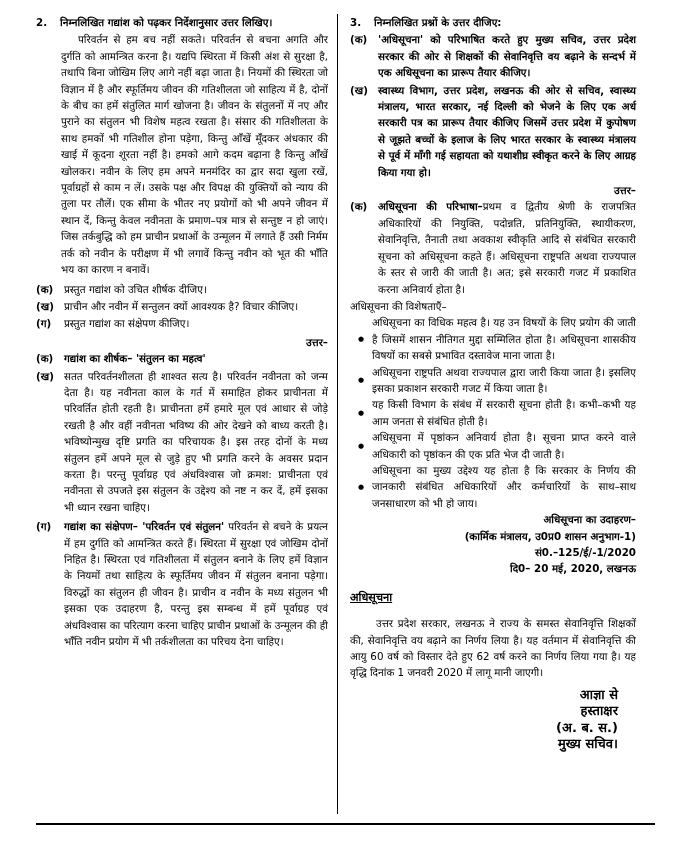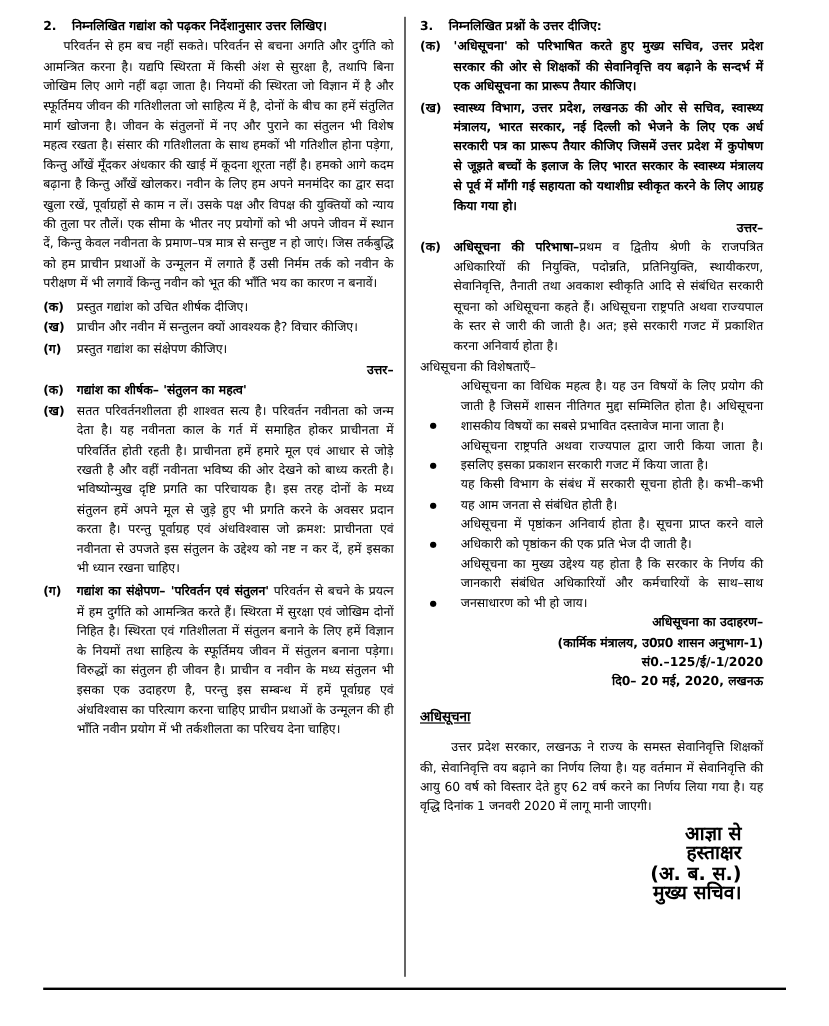--- a/index.html
+++ b/index.html
@@ -38,20 +38,21 @@
     height: 800px;
     background: #000;
   }
   
   .hi {
     font-family: "DejaVu Sans", sans-serif;
     font-size: 10.3px;
     line-height: 16.4px;
     text-align: justify;
     text-justify: inter-word;
+    margin-left: 25px;
   }
   .bold { font-weight: bold; }
   .qrow {
     display: flex;
     align-items: flex-start;
     margin-bottom: 1px;
   }
   .qnum {
     flex: 0 0 auto;
     font-family: "DejaVu Sans", sans-serif;
@@ -82,23 +83,22 @@
   .sec-head {
     font-family: "DejaVu Sans", sans-serif;
     font-weight: normal;
     font-size: 10.3px;
     line-height: 16.4px;
     margin-top: 1px;
   }
   .bullets { margin: 0; padding: 0; list-style: none; }
   .bullets li {
     display: flex;
-    align-items: flex-end;
+    align-items: center;
     margin-bottom: 0px;
-    gap: 12px;
   }
   .bullet-dot {
     flex: 0 0 auto;
     width: 22px;
     font-size: 10px;
     line-height: 16.4px;
     text-align: center;
     font-family: "DejaVu Sans", sans-serif;
   }
   .bullet-dot::before { content: "\25CF"; font-size: 7px; }
@@ -128,21 +128,21 @@
   }
   .notif-body {
     font-family: "DejaVu Sans", sans-serif;
     font-size: 10.3px;
     line-height: 16.4px;
     text-align: justify;
     text-indent: 26px;
   }
   .sign-block {
     font-family: "DejaVu Sans", sans-serif;
-    font-size: 16px;
+    font-size: 13px;
     line-height: 16.4px;
     font-weight: bold;
     text-align: right;
     padding-right: 18px;
     margin-top: 2px;
   }
   
   .footer-rule {
     position: absolute;
     left: 36px;

